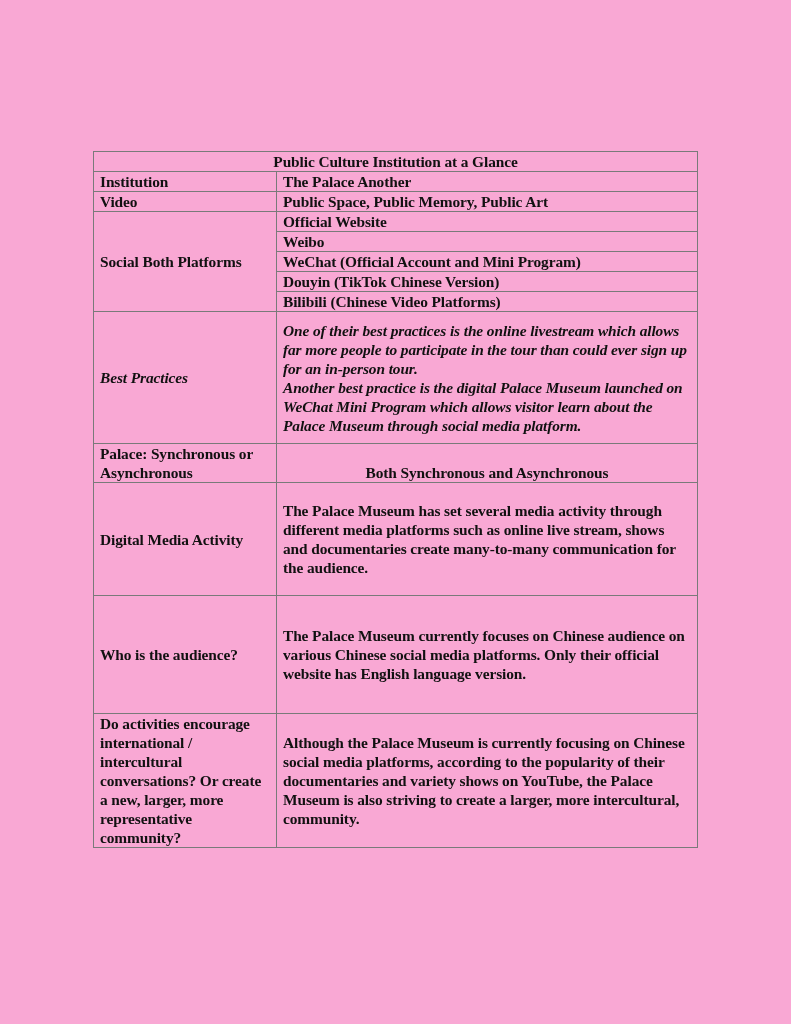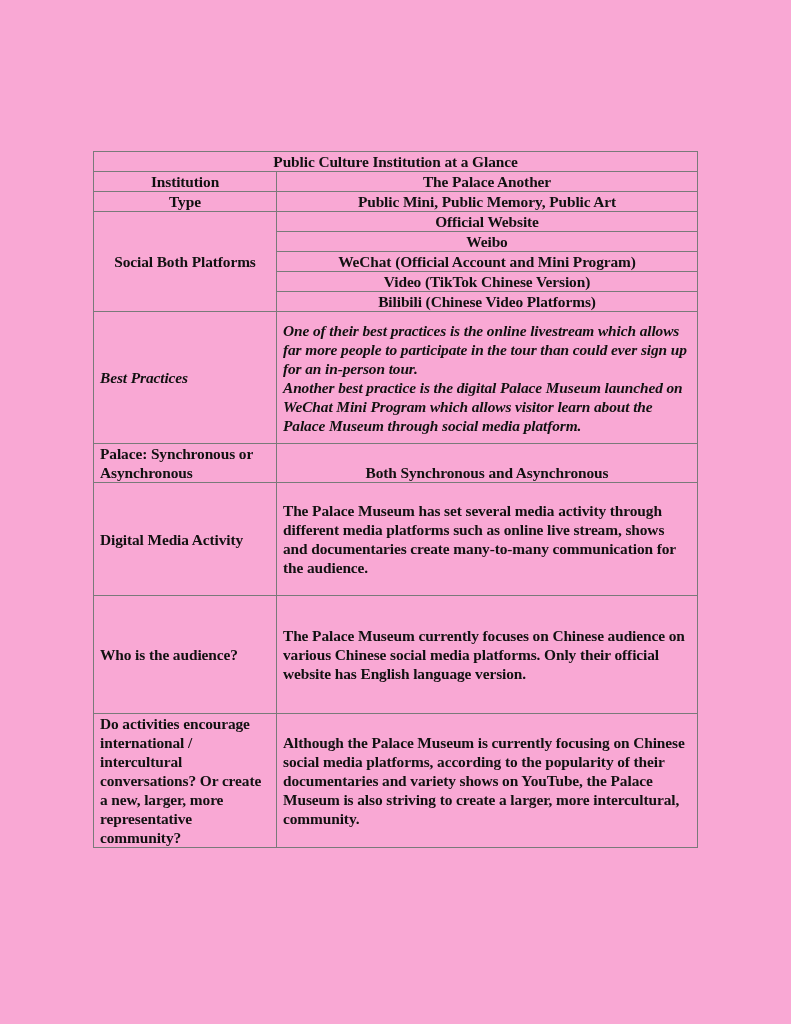--- a/index.html
+++ b/index.html
@@ -39,21 +39,21 @@
       vertical-align: middle;
       line-height: 19px;
       letter-spacing: -0.1px;
     }
     col.c1 { width: 183px; }
     col.c2 { width: 421px; }
     tr.title-row td {
       text-align: center;
       height: 18px;
     }
-    tr.r19 td { height: 18px; text-align: center; }
+    tr.r19 td { height: 18px; }
     tr.r-bp td { height: 131px; font-style: italic; }
     tr.r-content td { height: 37px; }
     tr.r-dma td { height: 112px; }
     tr.r-aud td { height: 117px; }
     tr.r-last td { height: 130px; }
     td.bottom { vertical-align: bottom !important; text-align: center; }
     .para { display: block; }
   </style>
 </head>
 <body>
@@ -68,36 +68,36 @@
       <tr class="title-row">
         <td colspan="2">Public Culture Institution at a Glance</td>
       </tr>
 
       <tr class="r19">
         <td>Institution</td>
         <td>The Palace Another</td>
       </tr>
 
       <tr class="r19">
-        <td>Type</td>
-        <td>Public Mini, Public Memory, Public Art</td>
+        <td>Video</td>
+        <td>Public Space, Public Memory, Public Art</td>
       </tr>
 
       <tr class="r19">
         <td rowspan="5">Social Both Platforms</td>
         <td>Official Website</td>
       </tr>
       <tr class="r19">
         <td>Weibo</td>
       </tr>
       <tr class="r19">
         <td>WeChat (Official Account and Mini Program)</td>
       </tr>
       <tr class="r19">
-        <td>Video (TikTok Chinese Version)</td>
+        <td>Douyin (TikTok Chinese Version)</td>
       </tr>
       <tr class="r19">
         <td>Bilibili (Chinese Video Platforms)</td>
       </tr>
 
       <tr class="r-bp">
         <td>Best Practices</td>
         <td>
           <span class="para">One of their best practices is the online livestream which allows far more people to participate in the tour than could ever sign up for an in-person tour.</span>
           <span class="para">Another best practice is the digital Palace Museum launched on WeChat Mini Program which allows visitor learn about the Palace Museum through social media platform.</span>

